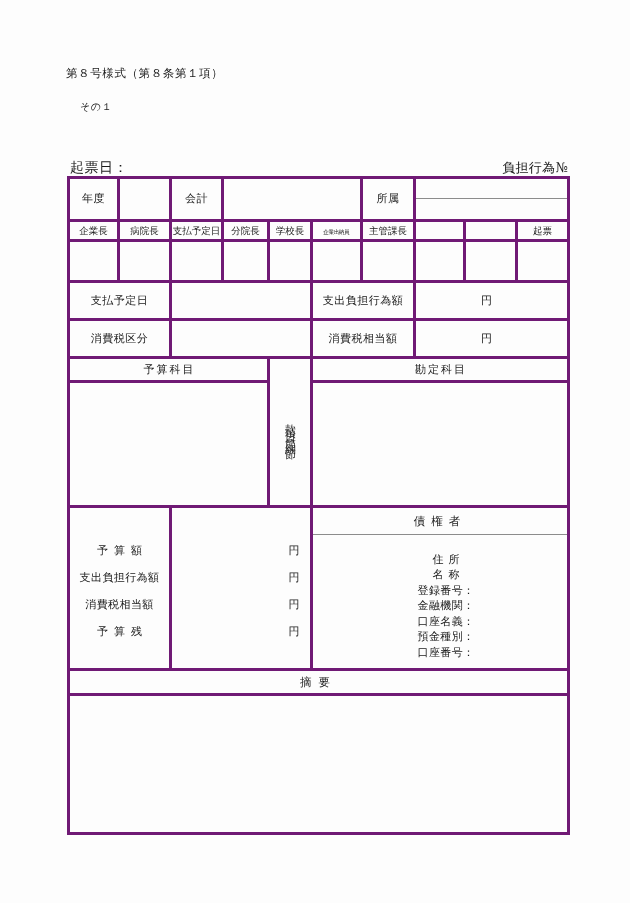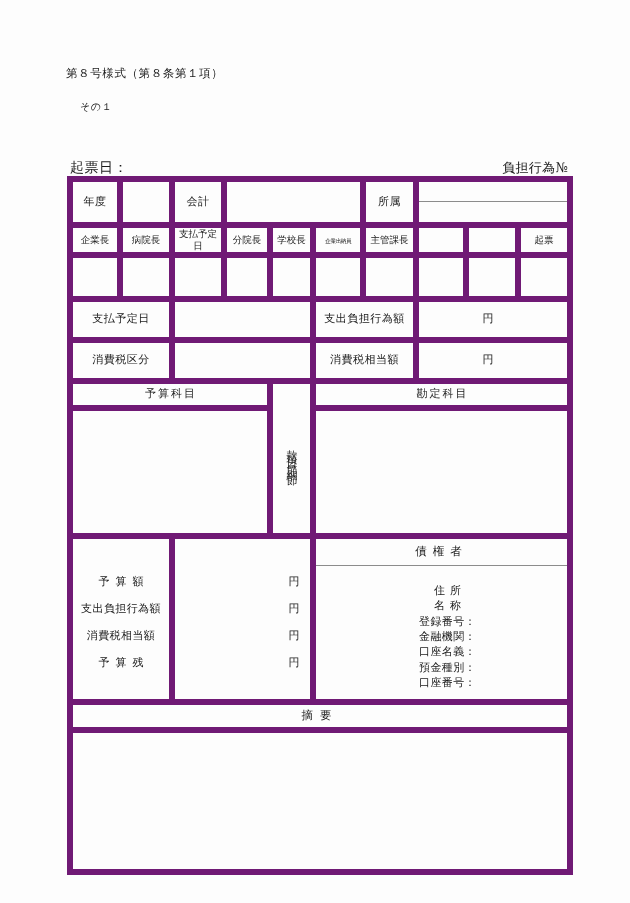--- a/index.html
+++ b/index.html
@@ -71,21 +71,21 @@
   .frame {
     position: absolute;
     left: 67px;
     top: 176px;
     width: 500px;
     border-collapse: collapse;
     table-layout: fixed;
     font-size: 11px;
   }
   .frame td {
-    border: 6px solid #701a75;
+    border: 3px solid #701a75;
     padding: 0;
     vertical-align: middle;
     text-align: center;
     line-height: 1.25;
     font-size: 11px;
   }
   .lbl {
     white-space: nowrap;
     letter-spacing: 0.5px;
   }

